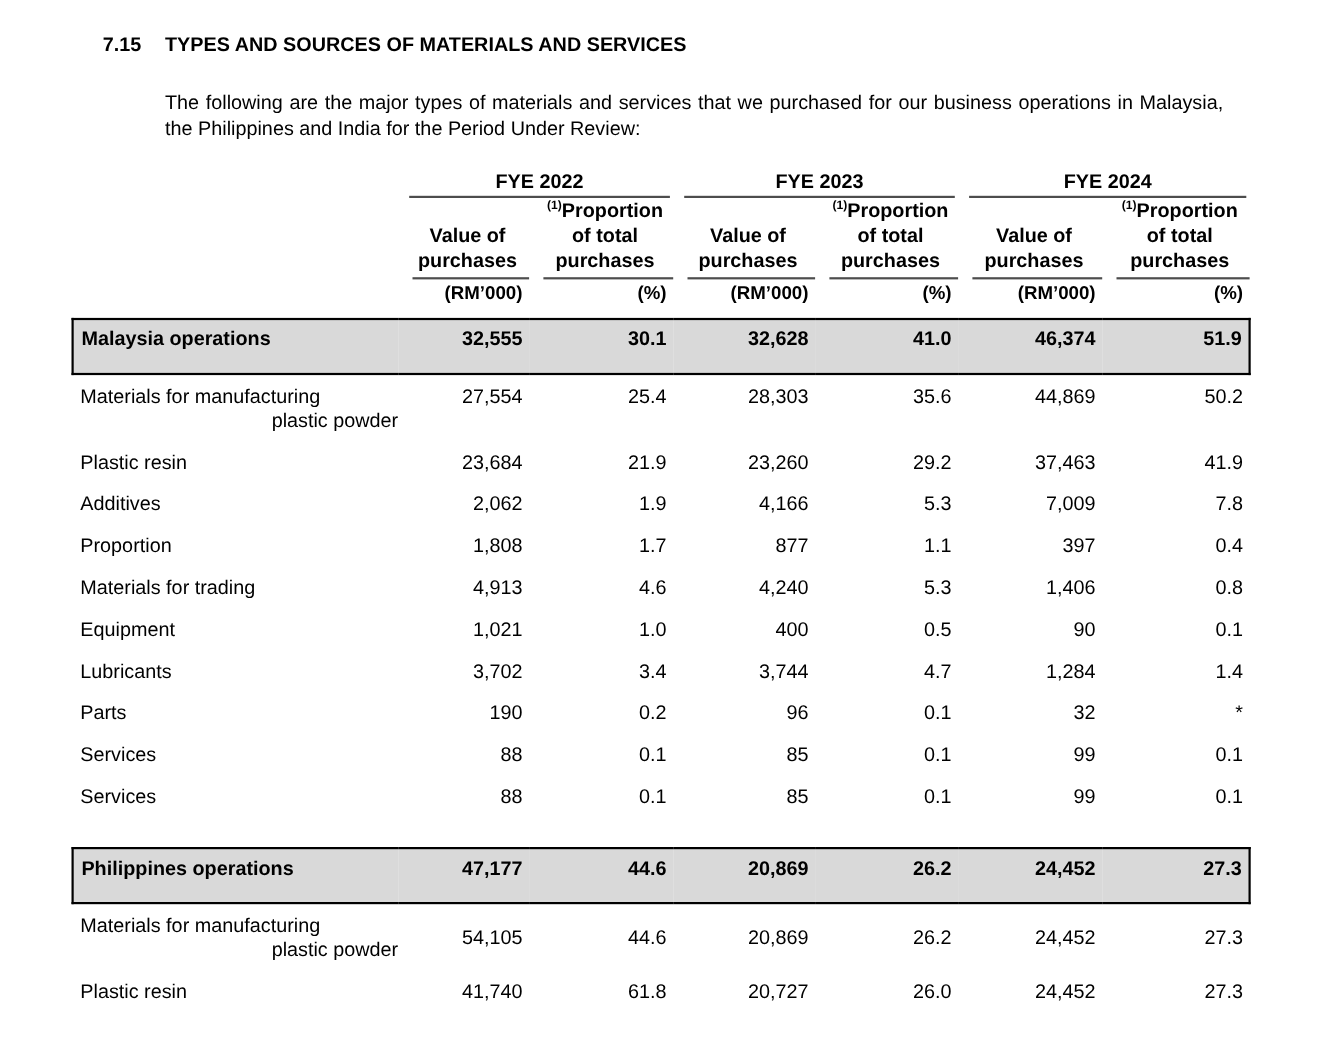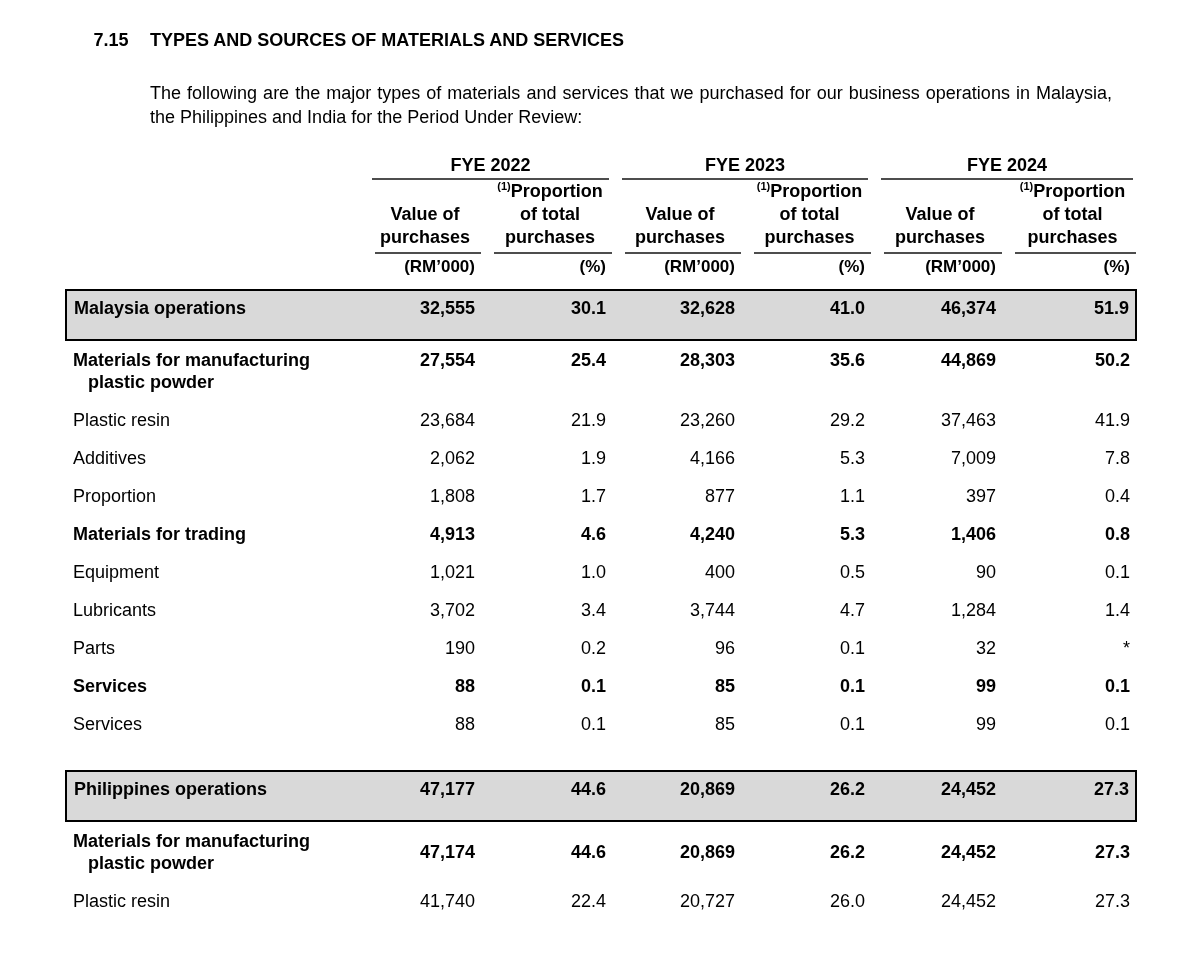--- a/index.html
+++ b/index.html
@@ -46,23 +46,23 @@
   }
   sup.fnote { font-size: 11px; font-weight: 700; line-height: 0; vertical-align: super; }
   th.unit {
     text-align: right; font-size: 17px;
     padding: 3px 6px 12px 0; vertical-align: top;
   }
 
   tbody td { vertical-align: top; line-height: 22px; }
   td.lbl { text-align: left; padding: 16px 0 0 7px; }
   td.num { text-align: right; padding: 16px 6px 0 0; }
-  .lbl-line2 { padding-left: 15px; }
-
-  tr.bold td { font-weight: 700; }
+  .lbl-line2 { padding-left: 15px; text-align: right; }
+
+  tr.bold td { font-weight: 400; }
   tr.after-section td { padding-top: 8px; }
   tr.vmid td { vertical-align: middle; }
 
   tr.section td {
     background: #d9d9d9; font-weight: 700;
     border-top: 2px solid #000; border-bottom: 2px solid #000;
     padding-top: 6px; padding-bottom: 20px; vertical-align: middle;
   }
   tr.section td:first-child { border-left: 2px solid #000; }
   tr.section td:last-child { border-right: 2px solid #000; }
@@ -270,31 +270,31 @@
         <td class="num">20,869</td>
         <td class="num">26.2</td>
         <td class="num">24,452</td>
         <td class="num">27.3</td>
       </tr>
       <tr class="bold after-section vmid">
         <td class="lbl">
           <div>Materials for manufacturing</div>
           <div class="lbl-line2">plastic powder</div>
         </td>
-        <td class="num">47,174</td>
+        <td class="num">54,105</td>
         <td class="num">44.6</td>
         <td class="num">20,869</td>
         <td class="num">26.2</td>
         <td class="num">24,452</td>
         <td class="num">27.3</td>
       </tr>
       <tr>
         <td class="lbl">Plastic resin</td>
         <td class="num">41,740</td>
-        <td class="num">22.4</td>
+        <td class="num">61.8</td>
         <td class="num">20,727</td>
         <td class="num">26.0</td>
         <td class="num">24,452</td>
         <td class="num">27.3</td>
       </tr>
     </tbody>
   </table>
 </div>
 
 </body></html>

